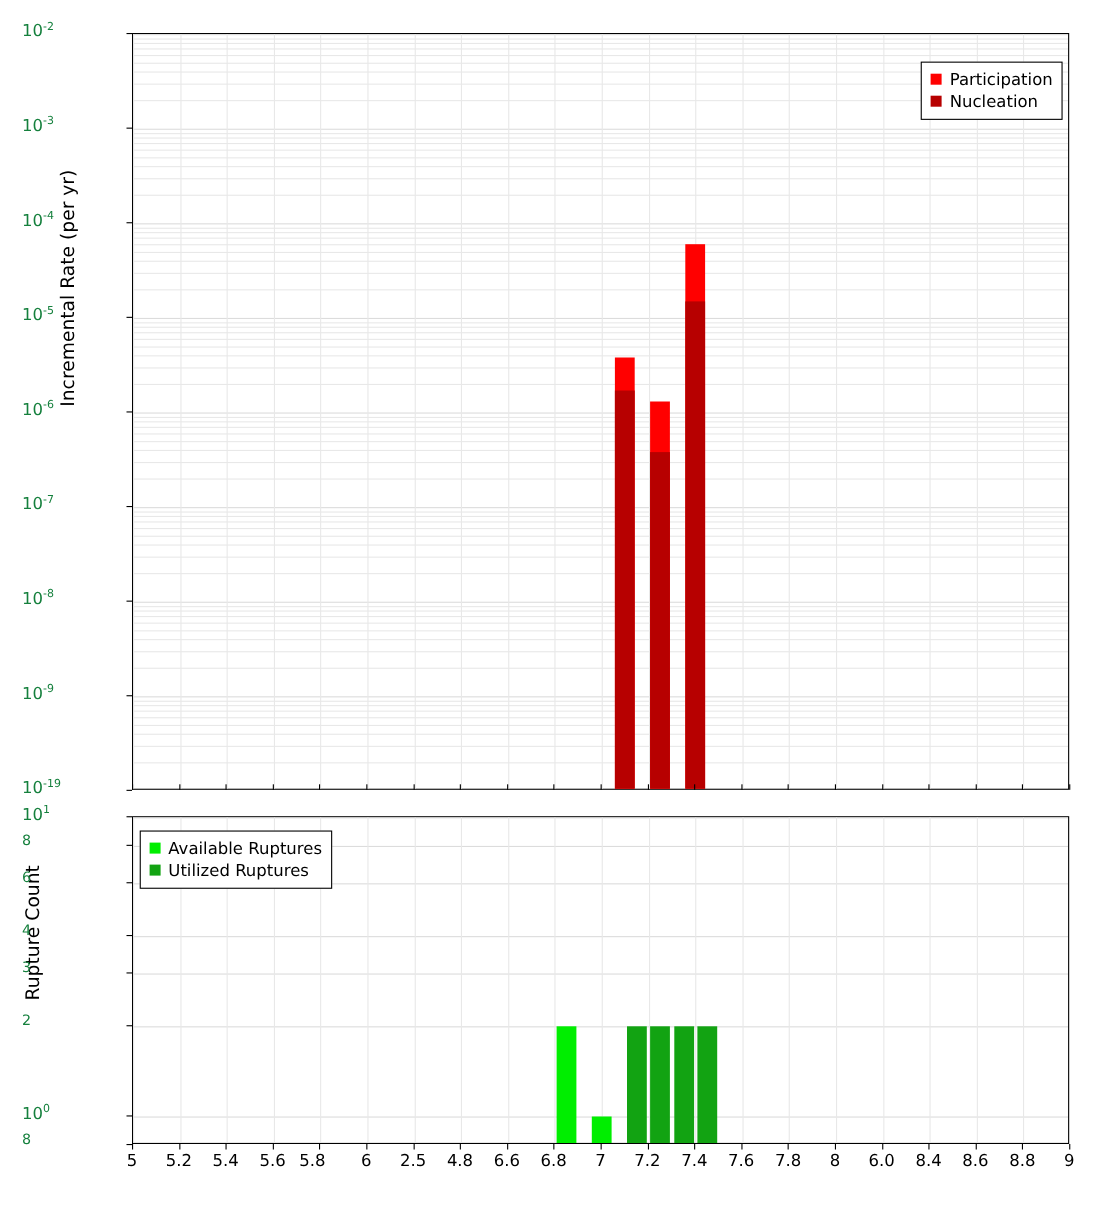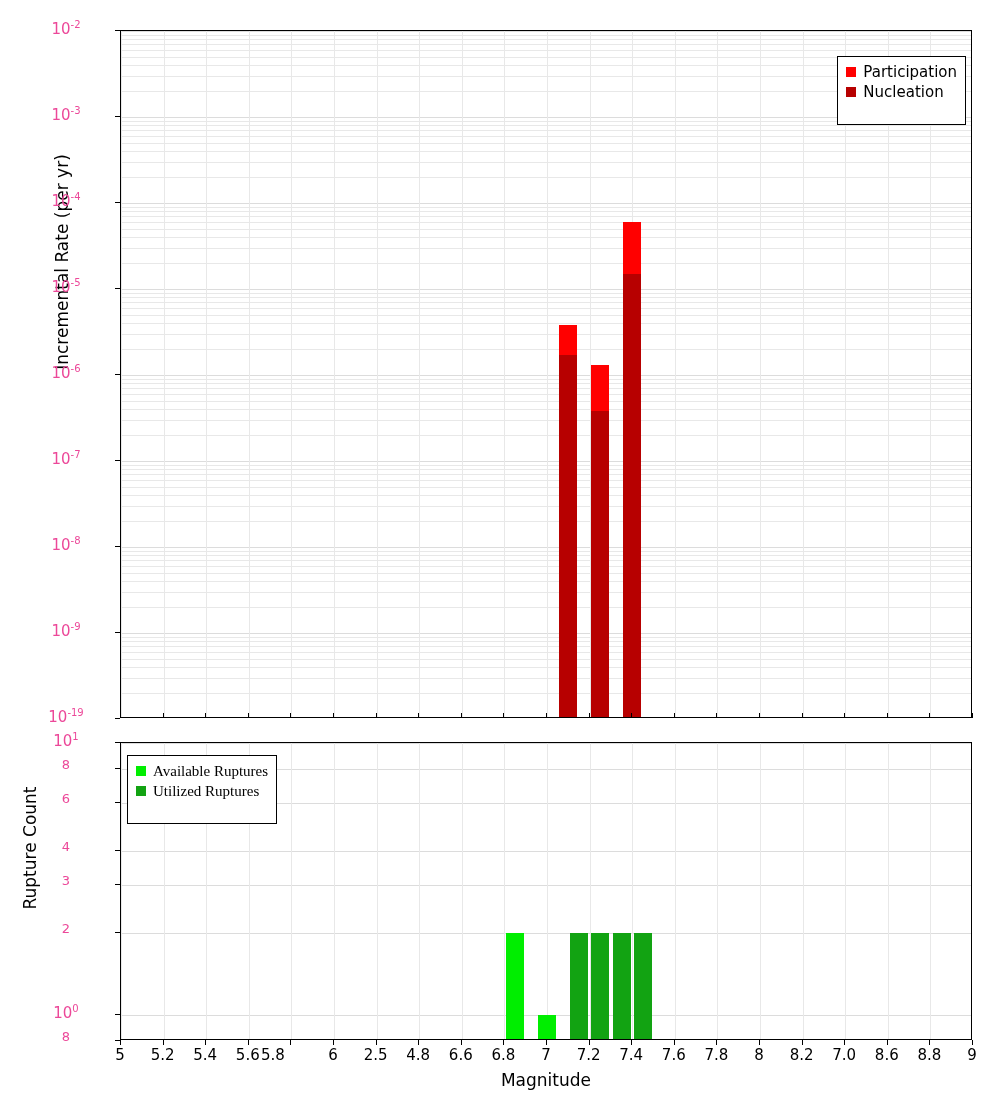--- a/index.html
+++ b/index.html
@@ -72,21 +72,20 @@
     left: 120px;
     top: 30px;
     width: 852px;
     height: 688px;
   }
   #panel-bottom {
     left: 120px;
     top: 742px;
     width: 852px;
     height: 298px;
-    font-family: Liberation Serif, serif;
   }
 
   .gridlayer {
     position: absolute;
     left: 0; top: 0; right: 0; bottom: 0;
   }
   .gl-h {
     position: absolute;
     left: 0;
     width: 100%;
@@ -98,23 +97,23 @@
     position: absolute;
     top: 0;
     width: 1px;
     height: 100%;
     background: #e8e8e8;
   }
 
   
   .ytick-label {
     position: absolute;
-    text-align: center;
+    text-align: left;
     font-size: 15px;
-    color: #ec4899;
+    color: #15803d;
     white-space: nowrap;
   }
   .ytick-label sup {
     font-size: 10px;
     vertical-align: super;
   }
   .ytick-mark {
     position: absolute;
     height: 1px;
     background: #000;
@@ -141,21 +140,21 @@
   .bar-nucleation    { background: #b70000; }
   .bar-available     { background: #00ee00; }
   .bar-utilized      { background: #12a312; }
 
   
   .legend {
     position: absolute;
     box-sizing: border-box;
     border: 1px solid #000;
     background: #ffffff;
-    padding: 5px 8px 22px 8px;
+    padding: 5px 8px 6px 8px;
   }
   .legend-row {
     display: flex;
     align-items: center;
     height: 20px;
   }
   .legend-swatch {
     width: 10px;
     height: 10px;
     margin-right: 7px;
@@ -170,21 +169,20 @@
   #legend-bottom { left: 6px; top: 12px; }
 </style>
 </head>
 <body>
 
 <div class="figure">
 
 
   <div id="ylabel-top">Incremental Rate (per yr)</div>
   <div id="ylabel-bottom">Rupture Count</div>
-  <div id="xlabel">Magnitude</div>
 
   <div class="panel" id="panel-top">
     <div class="gridlayer" id="grid-top">
         <div class="gl-h" style="top: 662px;"></div>
         <div class="gl-h" style="top: 647px;"></div>
         <div class="gl-h" style="top: 636px;"></div>
         <div class="gl-h" style="top: 628px;"></div>
         <div class="gl-h" style="top: 621px;"></div>
         <div class="gl-h" style="top: 615px;"></div>
         <div class="gl-h" style="top: 610px;"></div>
@@ -386,21 +384,21 @@
       <div class="xtick-mark" style="left: 120px; top: 713px; height: 5px;"></div>
       <div class="xtick-label" style="left: 132.6px; width: 60px; top: 1046px;">5.2</div>
       <div class="xtick-mark" style="left: 163px; top: 1040px; height: 5px;"></div>
       <div class="xtick-mark" style="left: 163px; top: 713px; height: 5px;"></div>
       <div class="xtick-label" style="left: 175.2px; width: 60px; top: 1046px;">5.4</div>
       <div class="xtick-mark" style="left: 205px; top: 1040px; height: 5px;"></div>
       <div class="xtick-mark" style="left: 205px; top: 713px; height: 5px;"></div>
       <div class="xtick-label" style="left: 217.8px; width: 60px; top: 1046px;">5.6</div>
       <div class="xtick-mark" style="left: 248px; top: 1040px; height: 5px;"></div>
       <div class="xtick-mark" style="left: 248px; top: 713px; height: 5px;"></div>
-      <div class="xtick-label" style="left: 243px; width: 60px; top: 1046px;">5.8</div>
+      <div class="xtick-label" style="left: 254px; width: 60px; top: 1046px;">5.8</div>
       <div class="xtick-mark" style="left: 290px; top: 1040px; height: 5px;"></div>
       <div class="xtick-mark" style="left: 290px; top: 713px; height: 5px;"></div>
       <div class="xtick-label" style="left: 303px; width: 60px; top: 1046px;">6</div>
       <div class="xtick-mark" style="left: 333px; top: 1040px; height: 5px;"></div>
       <div class="xtick-mark" style="left: 333px; top: 713px; height: 5px;"></div>
       <div class="xtick-label" style="left: 345.6px; width: 60px; top: 1046px;">2.5</div>
       <div class="xtick-mark" style="left: 376px; top: 1040px; height: 5px;"></div>
       <div class="xtick-mark" style="left: 376px; top: 713px; height: 5px;"></div>
       <div class="xtick-label" style="left: 388.2px; width: 60px; top: 1046px;">4.8</div>
       <div class="xtick-mark" style="left: 418px; top: 1040px; height: 5px;"></div>
@@ -422,24 +420,24 @@
       <div class="xtick-mark" style="left: 631px; top: 713px; height: 5px;"></div>
       <div class="xtick-label" style="left: 643.8px; width: 60px; top: 1046px;">7.6</div>
       <div class="xtick-mark" style="left: 674px; top: 1040px; height: 5px;"></div>
       <div class="xtick-mark" style="left: 674px; top: 713px; height: 5px;"></div>
       <div class="xtick-label" style="left: 686.4px; width: 60px; top: 1046px;">7.8</div>
       <div class="xtick-mark" style="left: 716px; top: 1040px; height: 5px;"></div>
       <div class="xtick-mark" style="left: 716px; top: 713px; height: 5px;"></div>
       <div class="xtick-label" style="left: 729px; width: 60px; top: 1046px;">8</div>
       <div class="xtick-mark" style="left: 759px; top: 1040px; height: 5px;"></div>
       <div class="xtick-mark" style="left: 759px; top: 713px; height: 5px;"></div>
-      <div class="xtick-label" style="left: 771.6px; width: 60px; top: 1046px;">8.2</div>
+      <div class="xtick-label" style="left: 771.6px; width: 60px; top: 1046px;">6.0</div>
       <div class="xtick-mark" style="left: 802px; top: 1040px; height: 5px;"></div>
       <div class="xtick-mark" style="left: 802px; top: 713px; height: 5px;"></div>
-      <div class="xtick-label" style="left: 814.2px; width: 60px; top: 1046px;">7.0</div>
+      <div class="xtick-label" style="left: 814.2px; width: 60px; top: 1046px;">8.4</div>
       <div class="xtick-mark" style="left: 844px; top: 1040px; height: 5px;"></div>
       <div class="xtick-mark" style="left: 844px; top: 713px; height: 5px;"></div>
       <div class="xtick-label" style="left: 856.8px; width: 60px; top: 1046px;">8.6</div>
       <div class="xtick-mark" style="left: 887px; top: 1040px; height: 5px;"></div>
       <div class="xtick-mark" style="left: 887px; top: 713px; height: 5px;"></div>
       <div class="xtick-label" style="left: 899.4px; width: 60px; top: 1046px;">8.8</div>
       <div class="xtick-mark" style="left: 929px; top: 1040px; height: 5px;"></div>
       <div class="xtick-mark" style="left: 929px; top: 713px; height: 5px;"></div>
       <div class="xtick-label" style="left: 942px; width: 60px; top: 1046px;">9</div>
       <div class="xtick-mark" style="left: 972px; top: 1040px; height: 5px;"></div>

